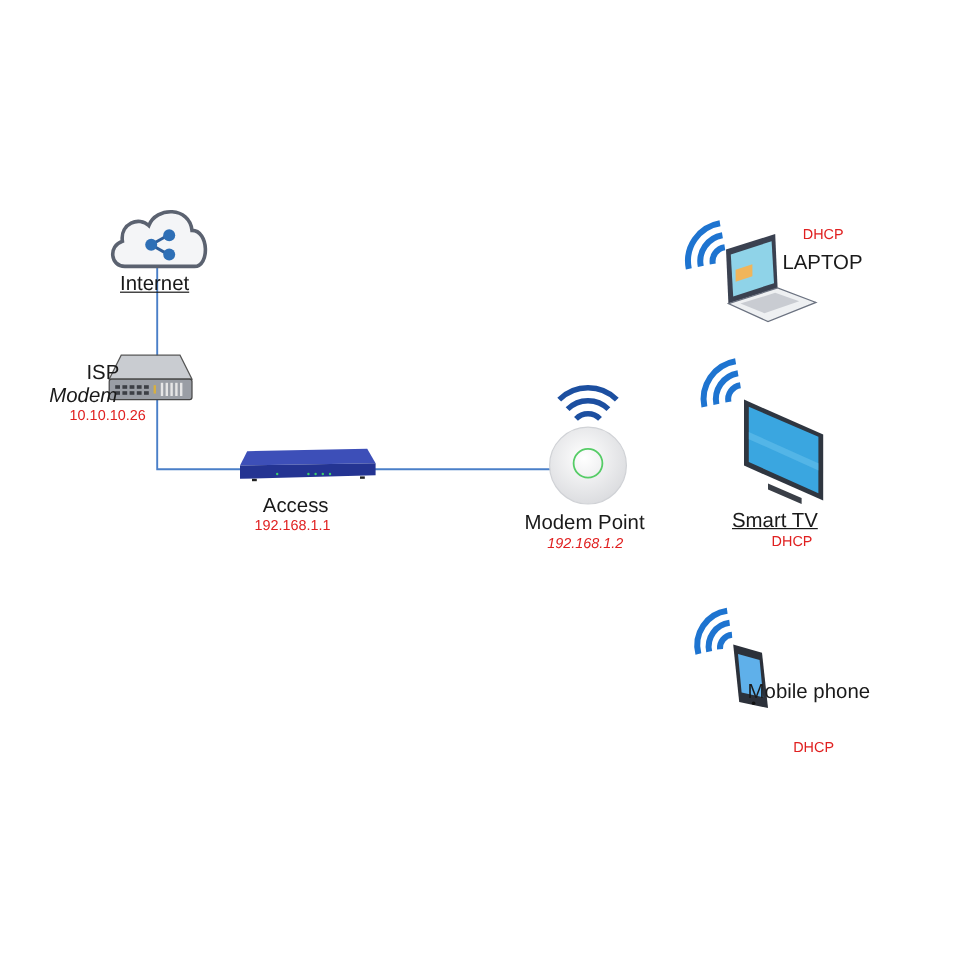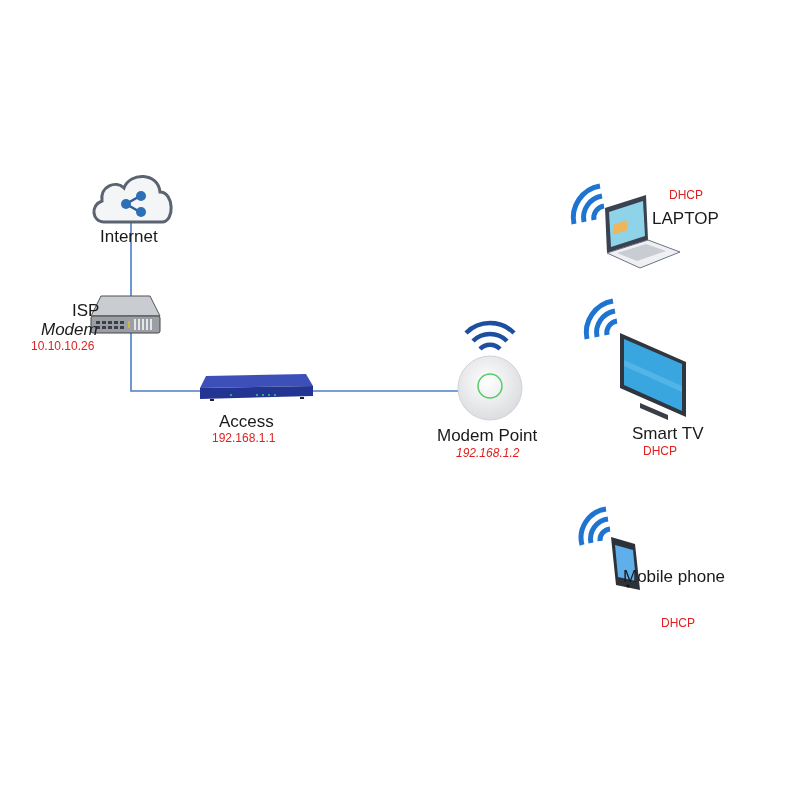--- a/index.html
+++ b/index.html
@@ -117,32 +117,32 @@
     <path d="M591,543 A20,20 0 0 1 608,519"></path>
     <path d="M582,545 A29,29 0 0 1 606,509"></path>
   </g>
   <g>
     <path d="M611,537 L635,544 L640,590 L616,585 Z" fill="#2c313a"></path>
     <path d="M615,545 L633,550 L636,581 L618,577 Z" fill="#5fb0ea"></path>
     <circle cx="628" cy="586" r="1.5" fill="#111"></circle>
   </g>
 </svg>
 
-<div class="abs lbl" style="left:100px;top:227px;">Internet</div>
+<div class="abs lbl" style="left:100px;top:227px;text-decoration:underline;">Internet</div>
 
 <div class="abs lbl" style="left:72px;top:301px;">ISP</div>
 <div class="abs lbl" style="left:41px;top:320px;font-style:italic;">Modem</div>
-<div class="abs ip" style="left:31px;top:339px;">10.10.10.26</div>
+<div class="abs ip" style="left:58px;top:339px;">10.10.10.26</div>
 
 <div class="abs lbl" style="left:219px;top:412px;">Access</div>
 <div class="abs ip" style="left:212px;top:431px;text-align:center;">192.168.1.1</div>
 
 <div class="abs lbl" style="left:437px;top:426px;">Modem Point</div>
 <div class="abs ip" style="left:456px;top:446px;font-style:italic;">192.168.1.2</div>
 
 <div class="abs lbl" style="left:652px;top:169px;margin-top:40px;">LAPTOP</div>
 <div class="abs dhcp" style="left:669px;top:188px;">DHCP</div>
 
-<div class="abs lbl" style="left:632px;top:424px;">Smart TV</div>
+<div class="abs lbl" style="left:610px;top:424px;text-decoration:underline;">Smart TV</div>
 <div class="abs dhcp" style="left:643px;top:444px;">DHCP</div>
 
 <div class="abs lbl" style="left:623px;top:567px;">Mobile phone</div>
 <div class="abs dhcp" style="left:661px;top:616px;">DHCP</div>
 
 </body></html>

